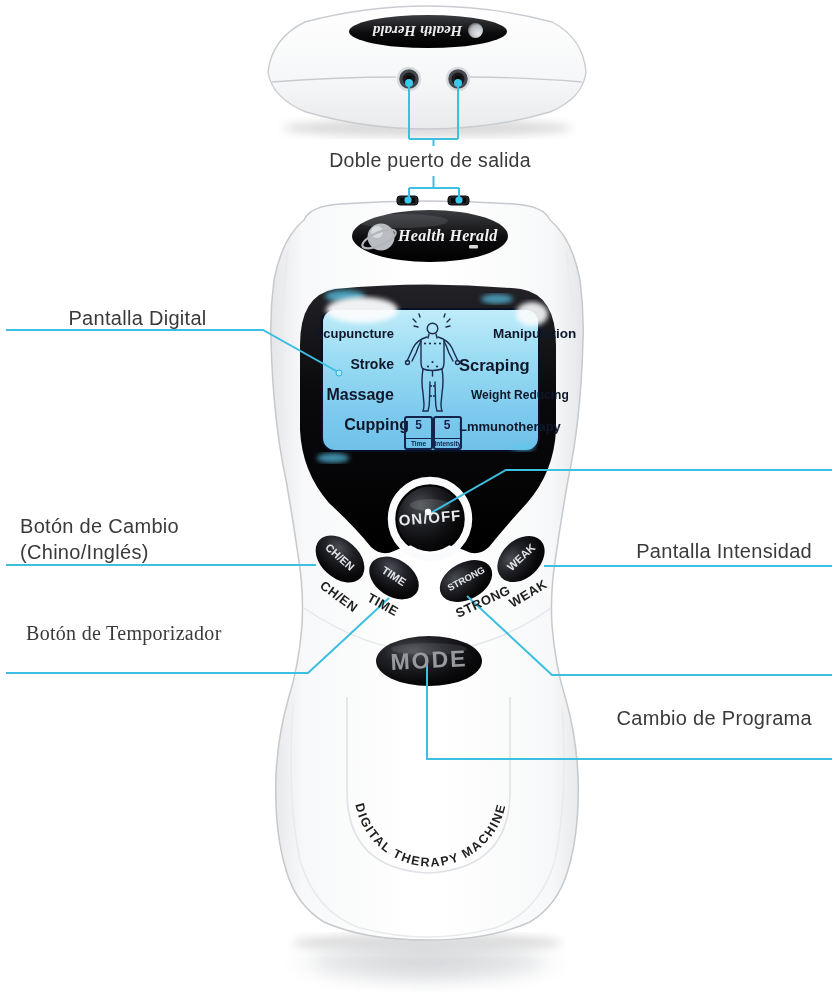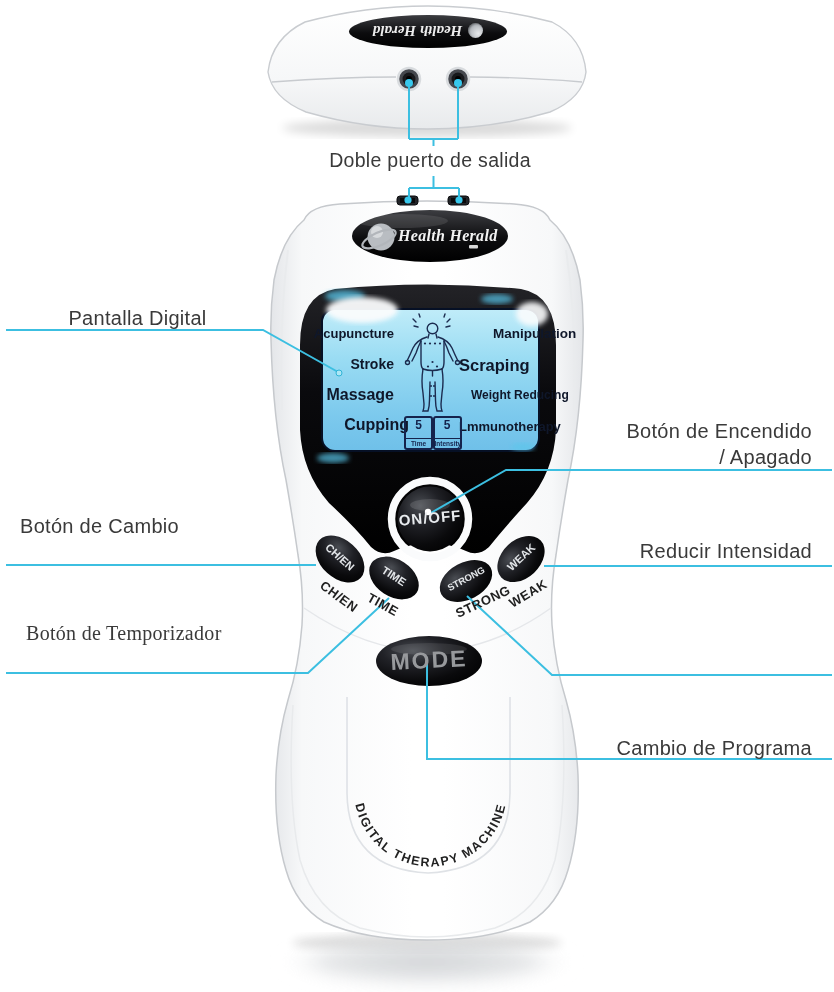--- a/index.html
+++ b/index.html
@@ -264,27 +264,24 @@
 <div class="printed" style="left:359px;top:597px;width:48px;transform:rotate(29deg);">TIME</div>
 <div class="printed" style="left:452px;top:594px;width:62px;transform:rotate(-25deg);">STRONG</div>
 <div class="printed" style="left:502px;top:586px;width:52px;transform:rotate(-31deg);">WEAK</div>
 
 <div class="txt lbl center" style="left:55px;top:305px;width:165px;">Pantalla Digital</div>
 
 <div class="txt lbl center" style="left:308px;top:147px;width:244px;font-size:19.5px;">Doble puerto de salida</div>
 
 <div class="txt lbl" style="left:20px;top:513px;width:240px;">
   <div>Botón de Cambio</div>
+  <div>(Chino/Inglés)</div>
 </div>
 
 <div class="txt lbl" style="left:26px;top:620px;width:240px;font-family:Liberation Serif, serif;">Botón de Temporizador</div>
 
-<div class="txt lbl right" style="left:540px;top:418px;width:272px;">
-  <div>Botón de Encendido</div>
-  <div>/ Apagado</div>
-</div>
-
-<div class="txt lbl right" style="left:540px;top:538px;width:272px;">Reducir Intensidad</div>
-
-
-<div class="txt lbl right" style="left:540px;top:735px;width:272px;">Cambio de Programa</div>
+
+<div class="txt lbl right" style="left:540px;top:538px;width:272px;">Pantalla Intensidad</div>
+
+
+<div class="txt lbl right" style="left:540px;top:705px;width:272px;">Cambio de Programa</div>
 
 </div>
 
 </body></html>

